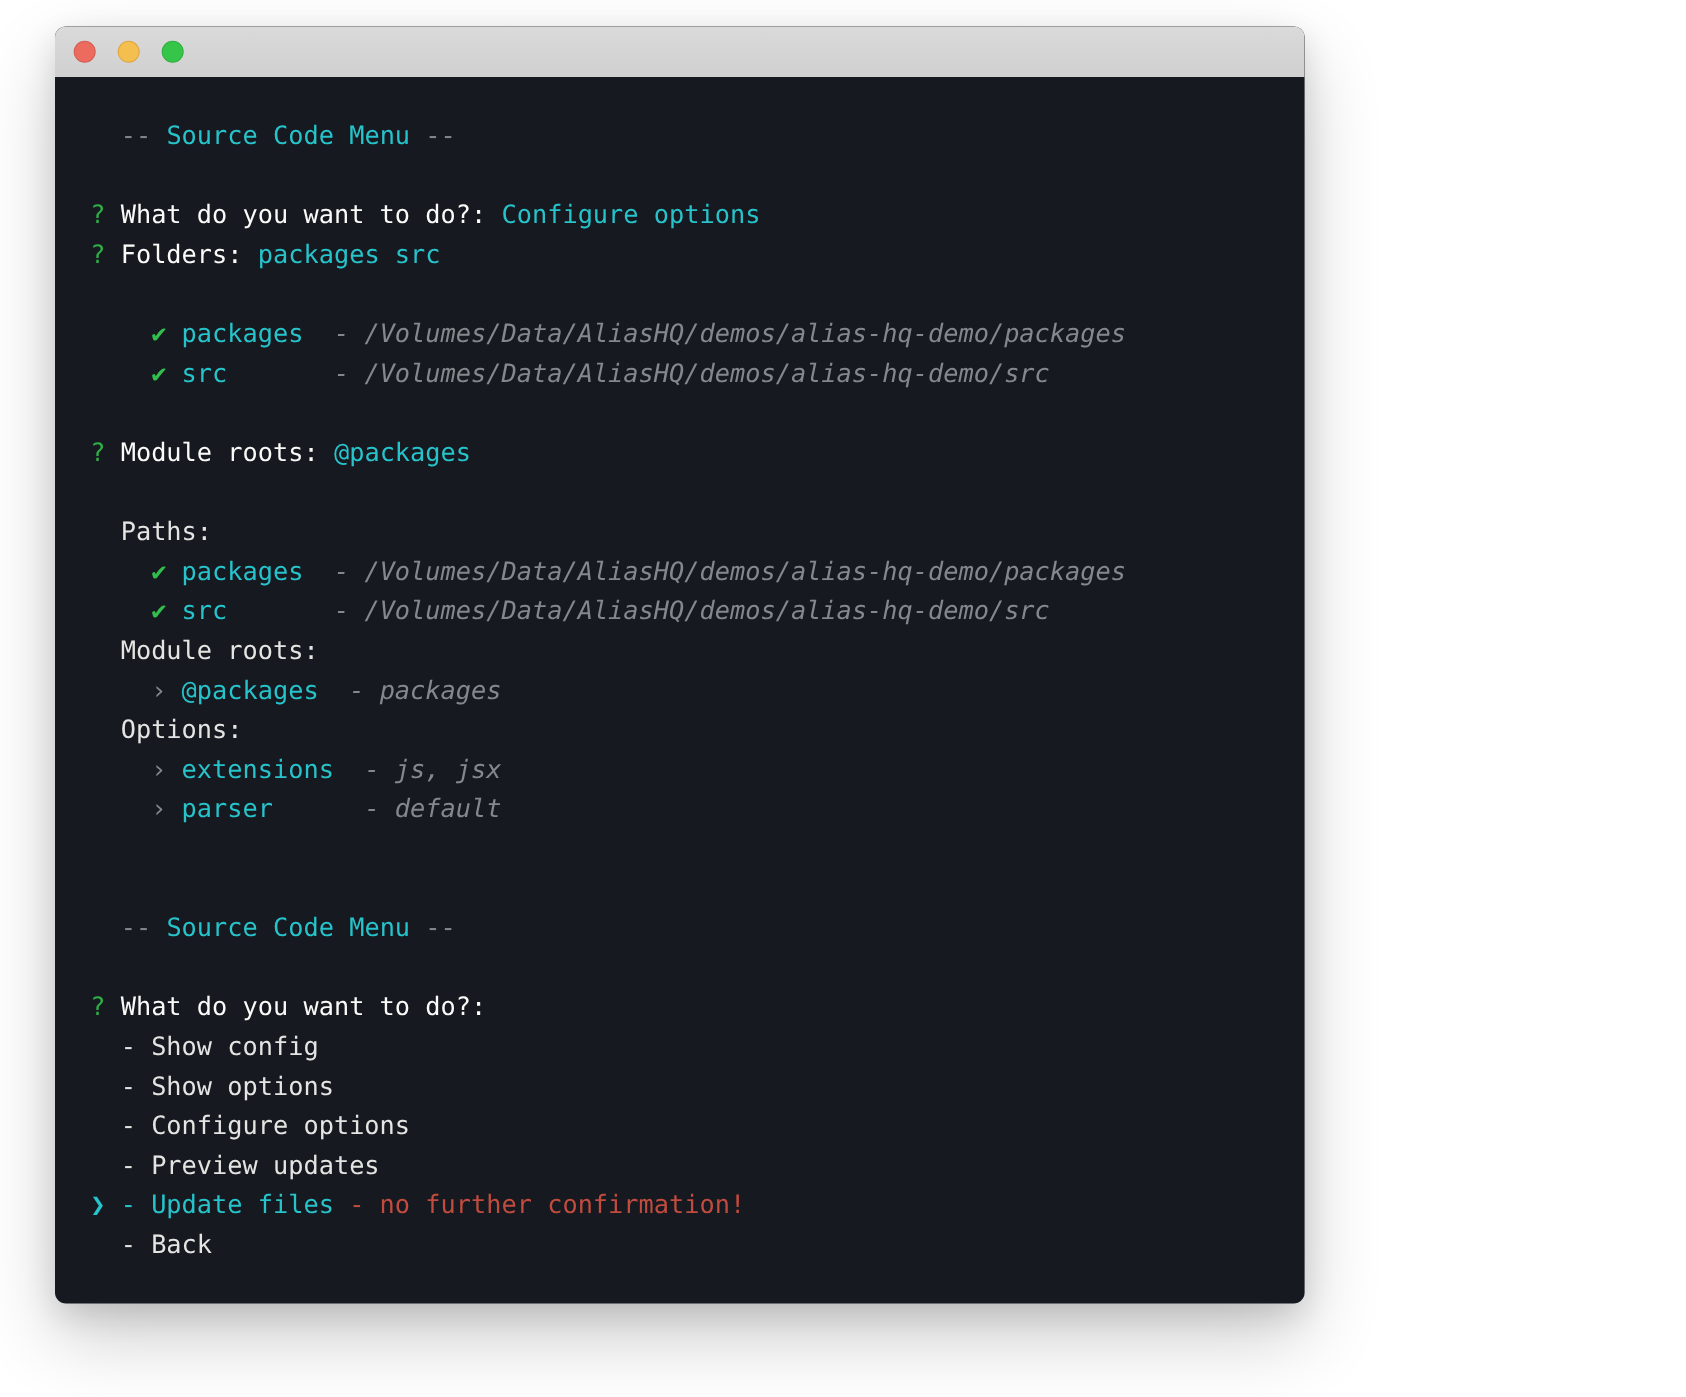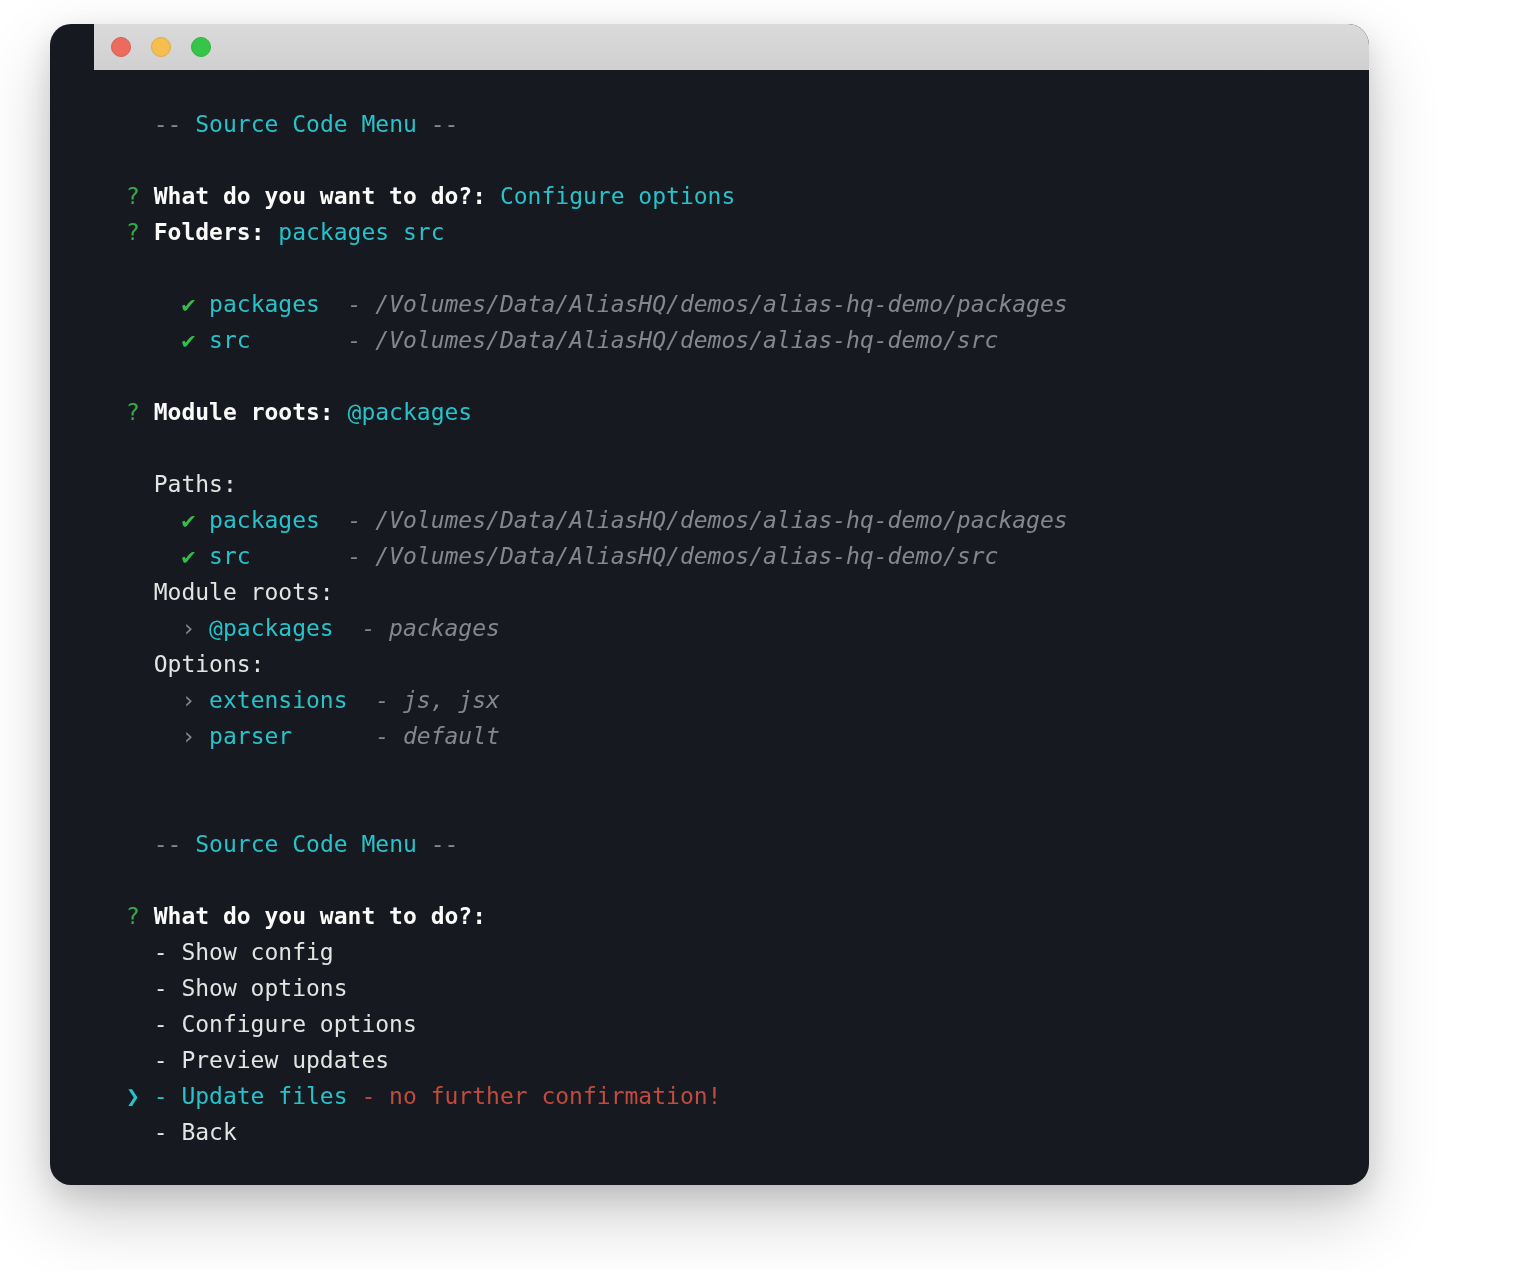--- a/index.html
+++ b/index.html
@@ -24,26 +24,25 @@
   * { box-sizing: border-box; }
   html, body {
     margin: 0; padding: 0;
     width: 1533px; height: 1270px;
     background: #ffffff;
     font-family: "DejaVu Sans Mono", monospace;
   }
   .window {
     position: absolute;
     left: 50px; top: 24px;
-    width: 1319px; height: 1161px;
-    border-radius: 21px;
+    width: 1136px; height: 1161px;
+    border-radius: 10px;
     overflow: hidden;
     background: var(--bg);
     box-shadow: 0 30px 70px rgba(0,0,0,0.20), 0 10px 28px rgba(0,0,0,0.12);
-    padding-left: 44px;
   }
   .titlebar {
     height: 46px;
     background: linear-gradient(var(--titlebar-hi), var(--titlebar-lo));
     display: flex;
     align-items: center;
     padding-left: 17px;
   }
   .light {
     width: 20px; height: 20px;
@@ -56,21 +55,21 @@
   .terminal {
     padding: 36px 30px 0 32px;
     font-size: 23px;
     line-height: 36px;
     color: var(--text);
     white-space: pre;
   }
   .line { height: 36px; }
   .s-plain      { color: var(--text); }
   .s-white      { color: var(--text); }
-  .s-bold       { color: var(--btext); font-weight: 700; }
+  .s-bold       { color: var(--btext); font-weight: 400; }
   .s-cyan       { color: var(--cyan); }
   .s-green      { color: var(--green); }
   .s-check      { color: var(--check); }
   .s-gray       { color: var(--gray); }
   .s-gray-italic{ color: var(--gray-it); font-style: italic; }
   .s-red        { color: var(--red); text-align: center; }
 </style>
 </head>
 <body>
 

